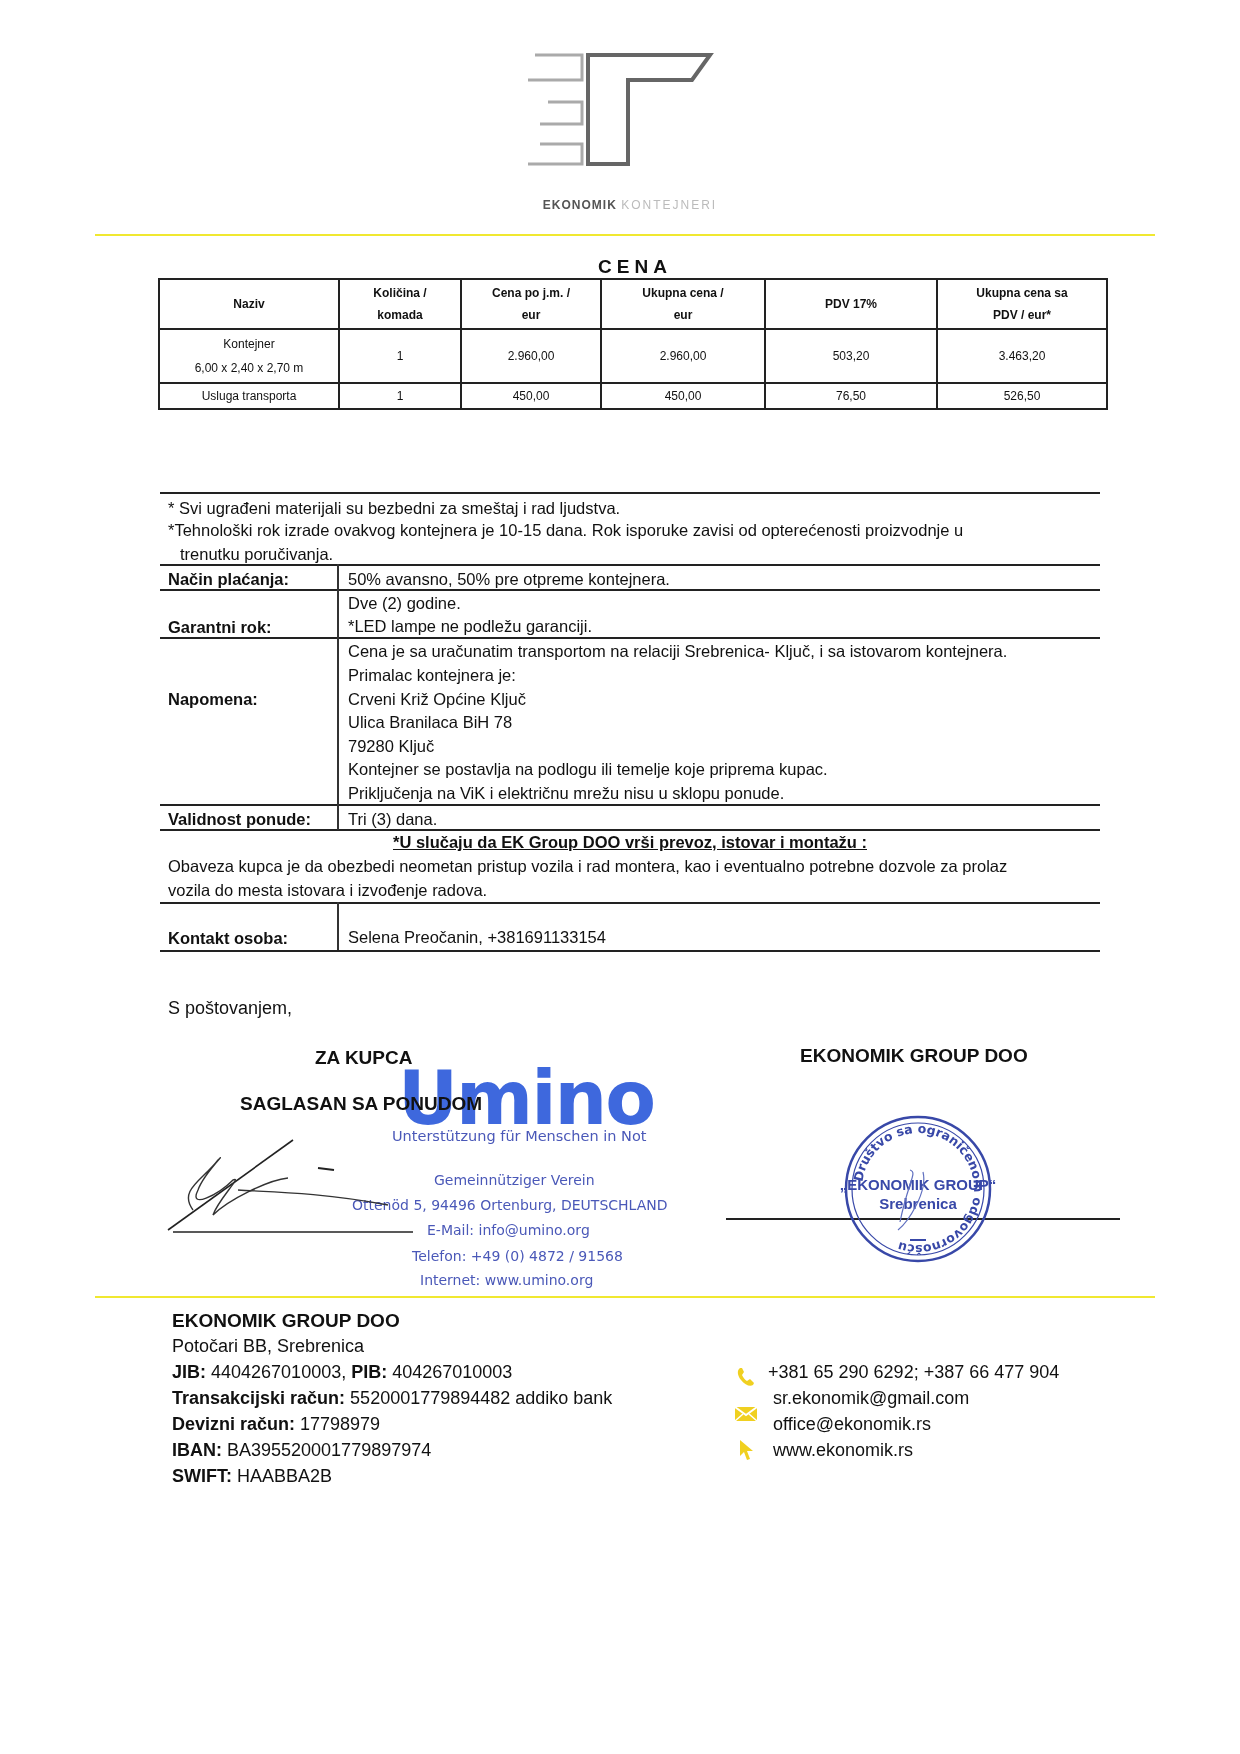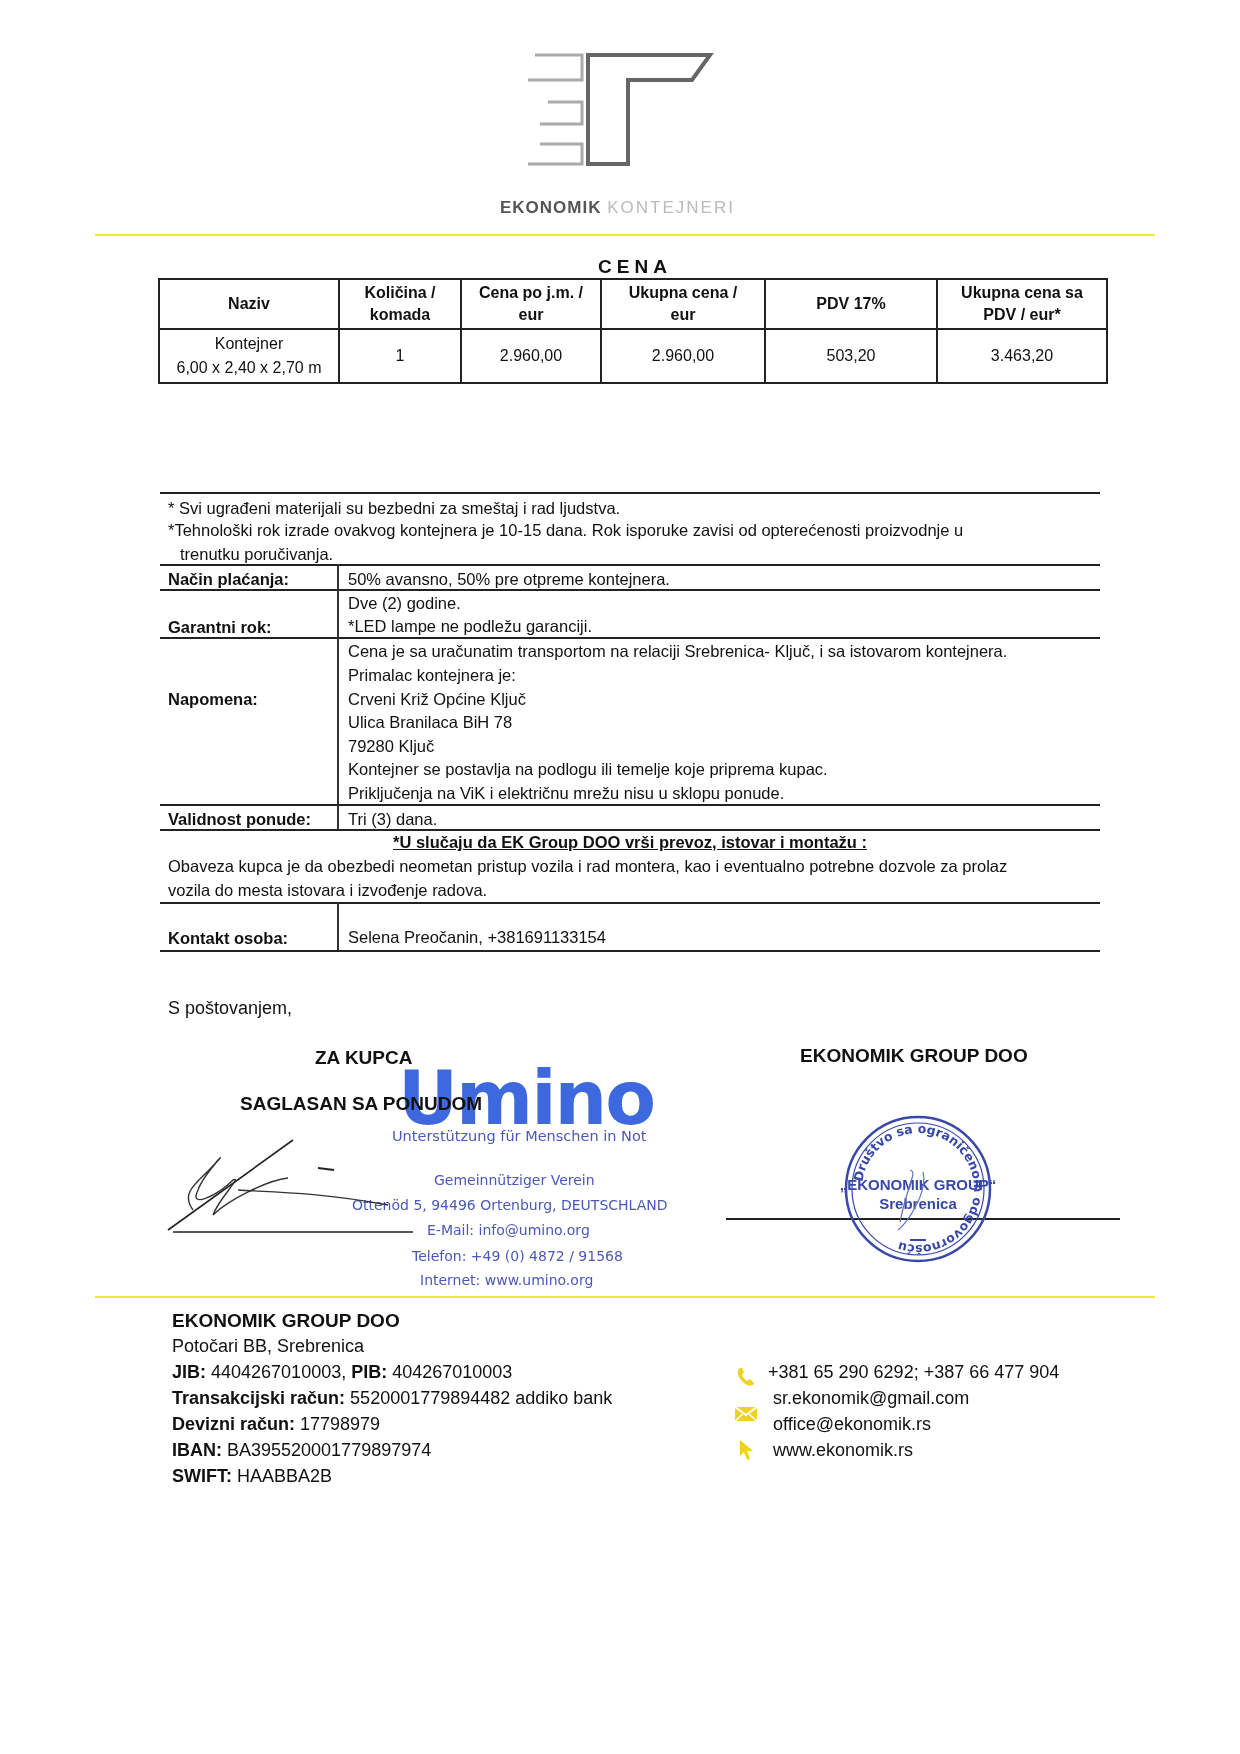--- a/index.html
+++ b/index.html
@@ -1,29 +1,29 @@
 <!DOCTYPE html>
 <html><head>
 <meta charset="utf-8">
 <style>
   html,body{margin:0;padding:0;background:#fff;}
   body{width:1240px;height:1754px;position:relative;overflow:hidden;font-family:"Liberation Sans","DejaVu Sans",sans-serif;color:#111;}
   .abs{position:absolute;}
   
   #logo{left:520px;top:52px;width:210px;height:140px;}
-  #logo-text{left:500px;top:198px;width:260px;font-size:17px;letter-spacing:1px;white-space:nowrap;}
+  #logo-text{left:500px;top:198px;width:260px;font-size:12px;letter-spacing:1px;white-space:nowrap;text-align:center;}
   #logo-text .b{color:#555;font-weight:bold;}
   #logo-text .l{color:#bbb;font-weight:normal;letter-spacing:2px;}
   .yline{height:2px;background:#f0e830;}
   #top-yline{left:95px;top:234px;width:1060px;}
   #bottom-yline{left:95px;top:1296px;width:1060px;}
   
   #cena-title{left:0;width:1240px;top:256px;text-align:center;font-weight:bold;font-size:19px;letter-spacing:5px;padding-left:30px;box-sizing:border-box;}
   
-  table.price{position:absolute;left:158px;top:278px;border-collapse:collapse;font-size:16px;}
+  table.price{position:absolute;left:158px;top:278px;border-collapse:collapse;font-size:12px;}
   table.price td{border:2px solid #222;text-align:center;vertical-align:middle;padding:0;}
   table.price tr.head td{font-weight:bold;height:48px;line-height:22px;}
   table.price tr.r1 td{height:52px;line-height:24px;}
   table.price tr.r2 td{height:24px;}
   table.price tr.tot td{height:58px;}
   table.price td.noborder{border:none;}
   
   .hline{position:absolute;height:2px;background:#222;}
   .vline{position:absolute;width:1.5px;background:#333;}
   .txt{position:absolute;font-size:16.5px;white-space:nowrap;font-family:"Liberation Sans Narrow","Liberation Sans",sans-serif;}
@@ -78,20 +78,28 @@
     <td><span>Ukupna cena sa</span><br><span>PDV / eur*</span></td>
   </tr>
   <tr class="r1">
     <td><span>Kontejner</span><br><span>6,00 x 2,40 x 2,70 m</span></td>
     <td>1</td>
     <td>2.960,00</td>
     <td>2.960,00</td>
     <td>503,20</td>
     <td>3.463,20</td>
   </tr>
+  <tr class="r2">
+    <td>Usluga transporta</td>
+    <td>1</td>
+    <td>450,00</td>
+    <td>450,00</td>
+    <td>76,50</td>
+    <td>526,50</td>
+  </tr>
 </tbody>
   </table>
 
 <div class="hline" style="left:160px;top:492px;width:940px;"></div>
 <div class="txt" style="left:168px;top:499px;">* Svi ugrađeni materijali su bezbedni za smeštaj i rad ljudstva.</div>
 <div class="txt" style="left:168px;top:521px;">*Tehnološki rok izrade ovakvog kontejnera je 10-15 dana. Rok isporuke zavisi od opterećenosti proizvodnje u</div>
 <div class="txt" style="left:180px;top:545px;">trenutku poručivanja.</div>
 
 <div class="hline" style="left:160px;top:564px;width:940px;"></div>
 <div class="txt lbl" style="left:168px;top:570px;">Način plaćanja:</div>

